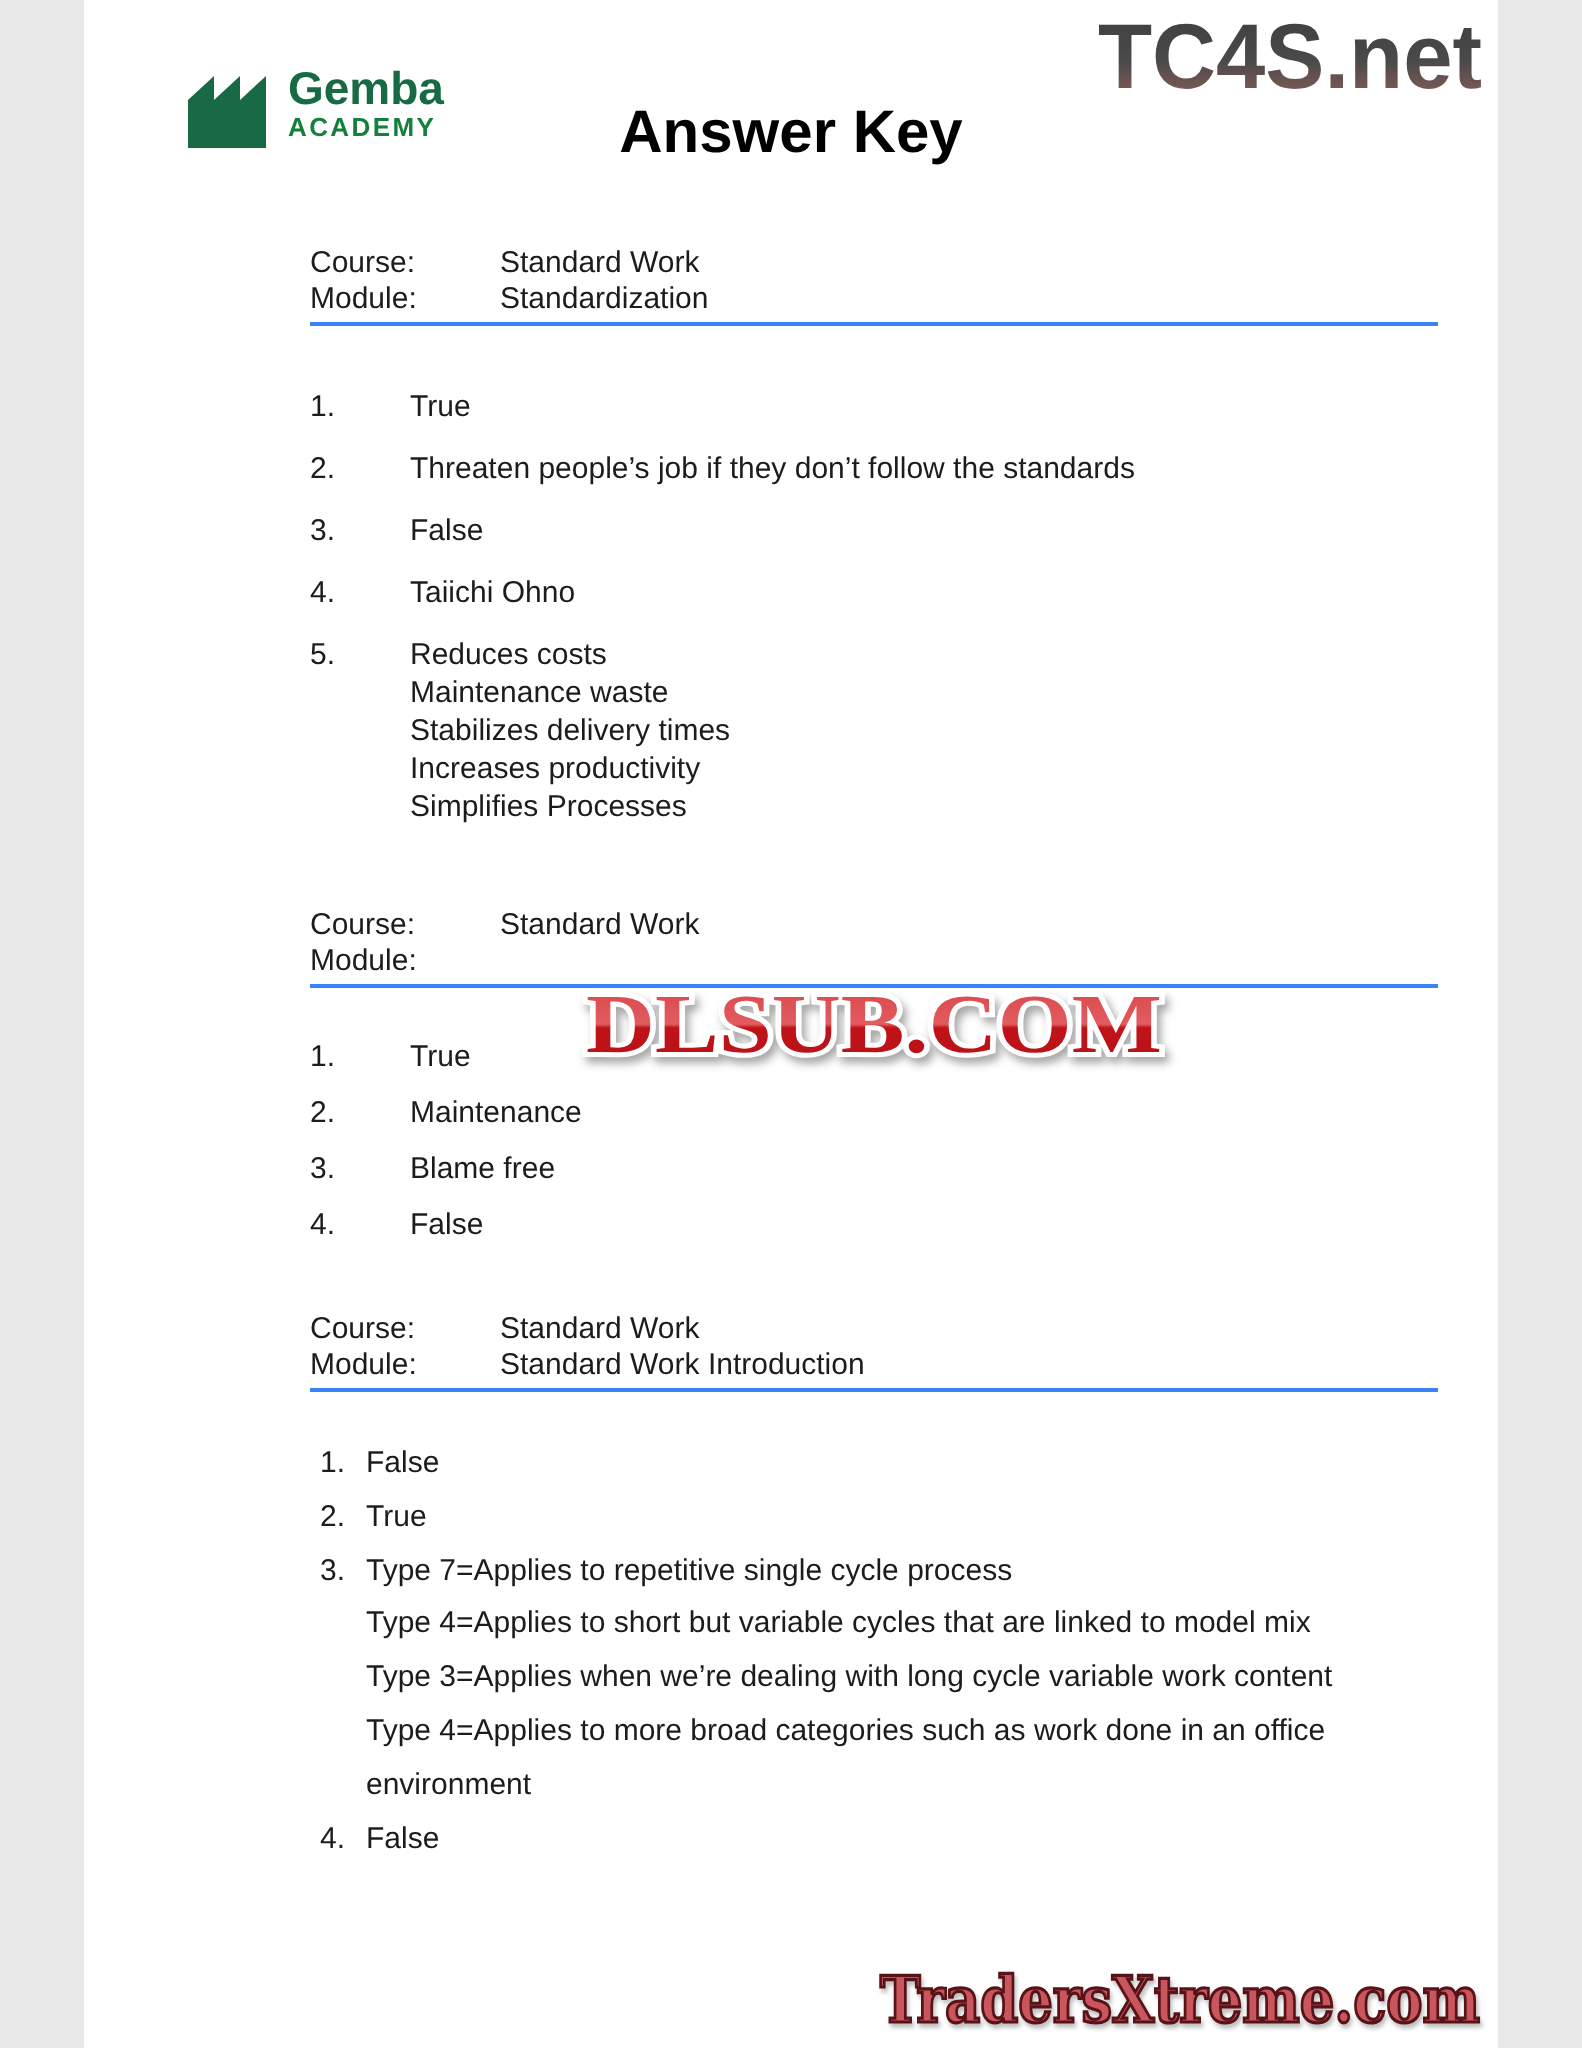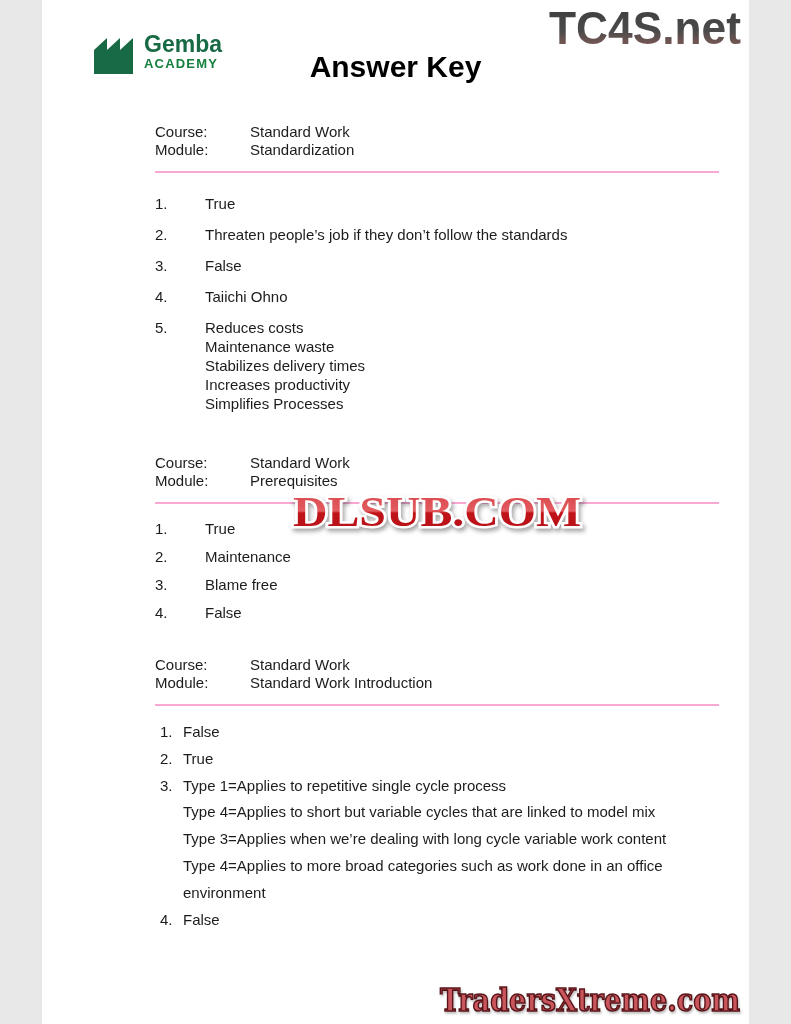--- a/index.html
+++ b/index.html
@@ -18,21 +18,21 @@
     position:absolute; left:0; right:0; top:50px; text-align:center;
     font-size:30px; font-weight:bold; color:#000000;
   }
   .wm-top { position:absolute; top:2px; right:2px; }
   .wm-dlsub { position:absolute; left:242px; top:486px; z-index:5; filter:drop-shadow(2px 3px 2px rgba(60,60,60,0.45)); }
   .wm-bottom { position:absolute; right:2px; top:978px; filter:drop-shadow(1px 2px 1px rgba(90,90,90,0.4)); }
 
   
   .sec {
     position:absolute; left:113px; width:564px;
-    border-bottom:2px solid #f9a8d4; padding-bottom:12px;
+    border-bottom:2px solid #3b82f6; padding-bottom:2px;
     font-size:15px;
   }
   .sec .row { display:grid; grid-template-columns:95px 1fr; line-height:18px; }
 
   
   .list { position:absolute; left:113px; width:610px; font-size:15px; }
   .item { display:flex; }
   .lines div { white-space:nowrap; }
   .list-a .item, .list-b .item { line-height:19px; }
   .list-a .item { margin-bottom:12px; }
@@ -120,21 +120,20 @@
     </div>
   </div>
 
   <div class="sec" style="top:454px">
     <div class="row">
       <span>Course:</span>
       <span>Standard Work</span>
     </div>
     <div class="row">
       <span>Module:</span>
-      <span>Prerequisites</span>
     </div>
   </div>
 
   <div class="wm-dlsub">
     <svg width="306" height="52">
       <defs>
         <linearGradient id="dlgrad" x1="0" y1="0" x2="0" y2="1">
           <stop offset="0%" stop-color="#d94348"></stop>
           <stop offset="48%" stop-color="#e25c60"></stop>
           <stop offset="52%" stop-color="#c01318"></stop>
@@ -192,21 +191,21 @@
     </div>
     <div class="item">
       <span class="num">2.</span>
       <span class="lines">
           <div>True</div>
         </span>
     </div>
     <div class="item">
       <span class="num">3.</span>
       <span class="lines">
-        <div>Type 1=Applies to repetitive single cycle process</div>
+        <div>Type 7=Applies to repetitive single cycle process</div>
         <div>Type 4=Applies to short but variable cycles that are linked to model mix</div>
         <div>Type 3=Applies when we’re dealing with long cycle variable work content</div>
         <div>Type 4=Applies to more broad categories such as work done in an office</div>
         <div>environment</div>
       </span>
     </div>
     <div class="item">
       <span class="num">4.</span>
       <span class="lines">
           <div>False</div>

